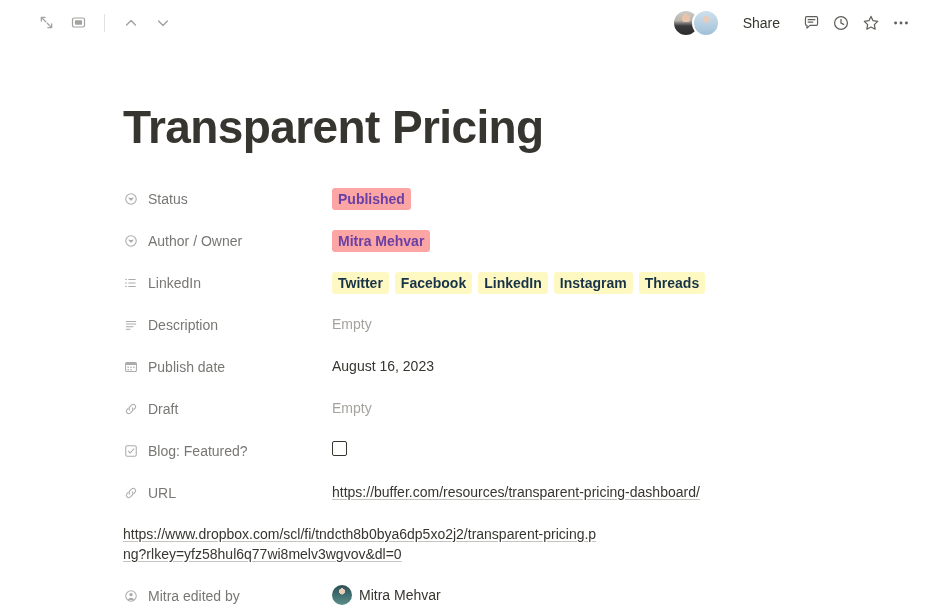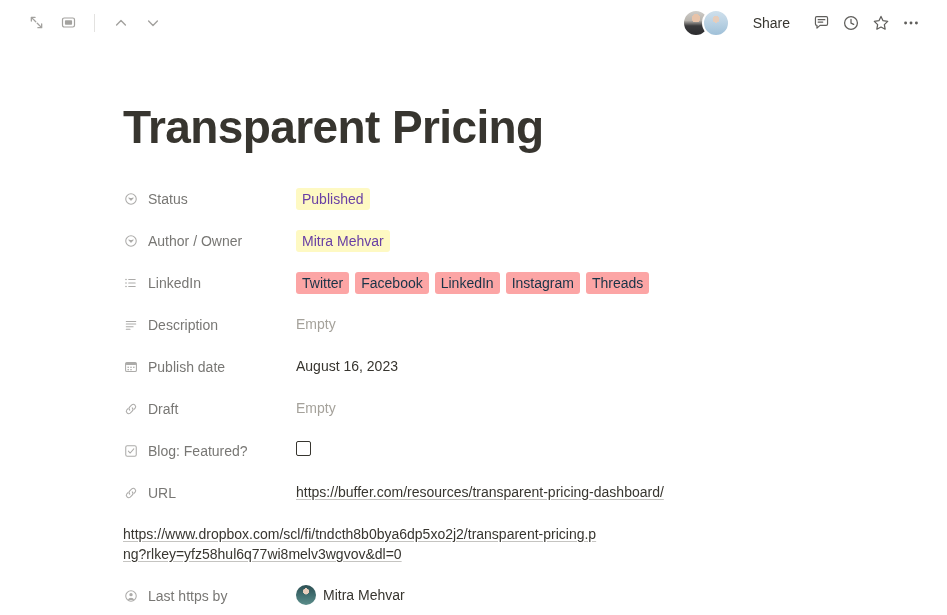--- a/index.html
+++ b/index.html
@@ -14,21 +14,21 @@
     color: #37352f;
     overflow: hidden;
     position: relative;
   }
 
   
   .topbar {
     height: 45px;
     display: flex;
     align-items: center;
-    padding: 0 22px;
+    padding: 0 32px;
     box-sizing: border-box;
   }
   .topbar-left {
     display: flex;
     align-items: center;
     gap: 4px;
   }
   .topbar-right {
     margin-left: auto;
     display: flex;
@@ -105,20 +105,21 @@
   }
 
   .properties {
     margin-top: 28px;
   }
   .prop-row {
     display: flex;
     align-items: flex-start;
     min-height: 34px;
     padding: 4px 0;
+    gap: 36px;
   }
   .prop-label {
     width: 173px;
     flex: 0 0 173px;
     display: flex;
     align-items: center;
     gap: 9px;
     color: #787774;
     font-size: 14px;
     padding-top: 3px;
@@ -160,26 +161,28 @@
 
   .tag {
     display: inline-block;
     font-size: 14px;
     line-height: 18px;
     padding: 2px 6px;
     border-radius: 3px;
     white-space: nowrap;
   }
   .tag-purple {
+    background: #fca5a5;
+    color: #6940a5;
+    font-weight: bold;
+  }
+  .tag-blue {
     background: #fef9c3;
-    color: #6940a5;
-  }
-  .tag-blue {
-    background: #fca5a5;
     color: #183347;
+    font-weight: bold;
   }
 
   .link-val {
     color: #37352f;
     text-decoration: underline;
     text-decoration-color: #c5c4c1;
     text-underline-offset: 2px;
     cursor: pointer;
     word-break: break-all;
     max-width: 478px;
@@ -436,21 +439,21 @@
 
     <div class="prop-row" style="margin-top:10px;">
       <div class="prop-label">
         <span class="prop-icon">
           <svg width="14" height="14" viewBox="0 0 16 16" fill="none">
             <circle cx="8" cy="8" r="6" stroke="#acaba9" stroke-width="1.2"></circle>
             <circle cx="8" cy="6.5" r="1.9" fill="#acaba9"></circle>
             <path d="M4.3 12.6 A4 4 0 0 1 11.7 12.6" fill="#acaba9"></path>
           </svg>
         </span>
-        <span class="prop-label-text">Last https by</span>
+        <span class="prop-label-text">Mitra edited by</span>
       </div>
       <div class="prop-value">
         <span class="person-val">
           <span class="person-avatar"></span>
           <span class="person-name">Mitra Mehvar</span>
         </span>
       </div>
     </div>
 
     <div class="prop-row">

